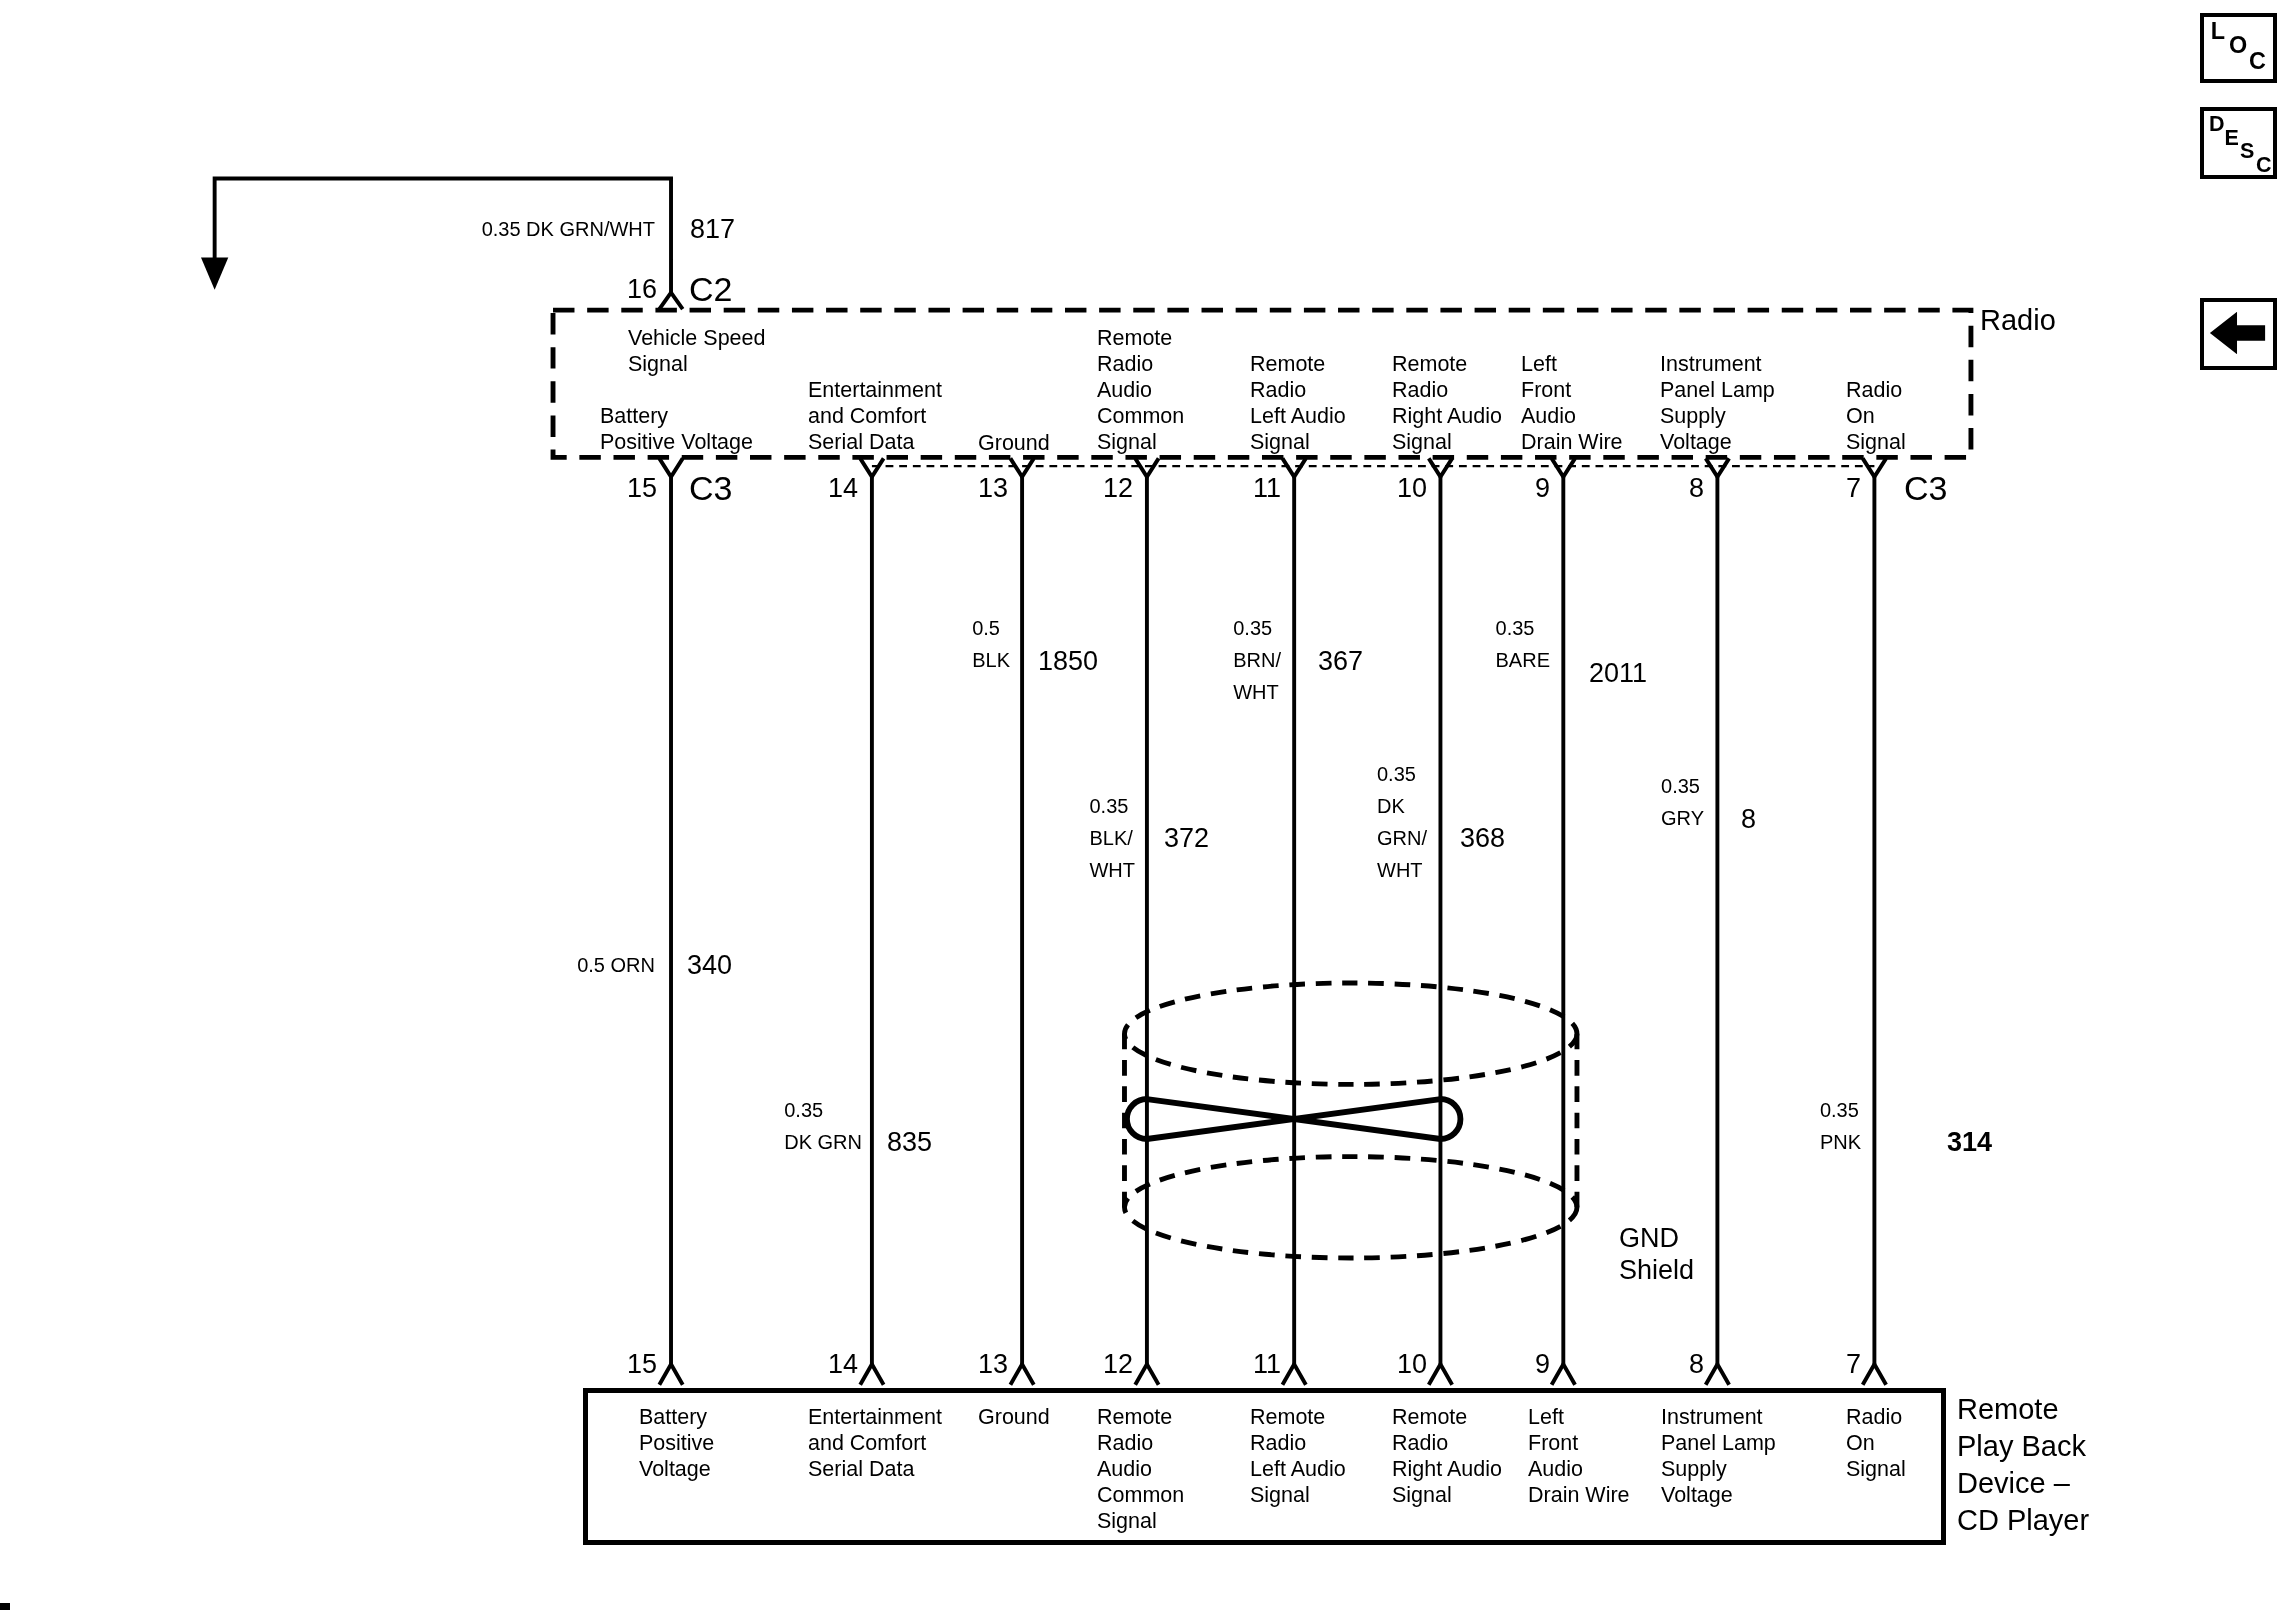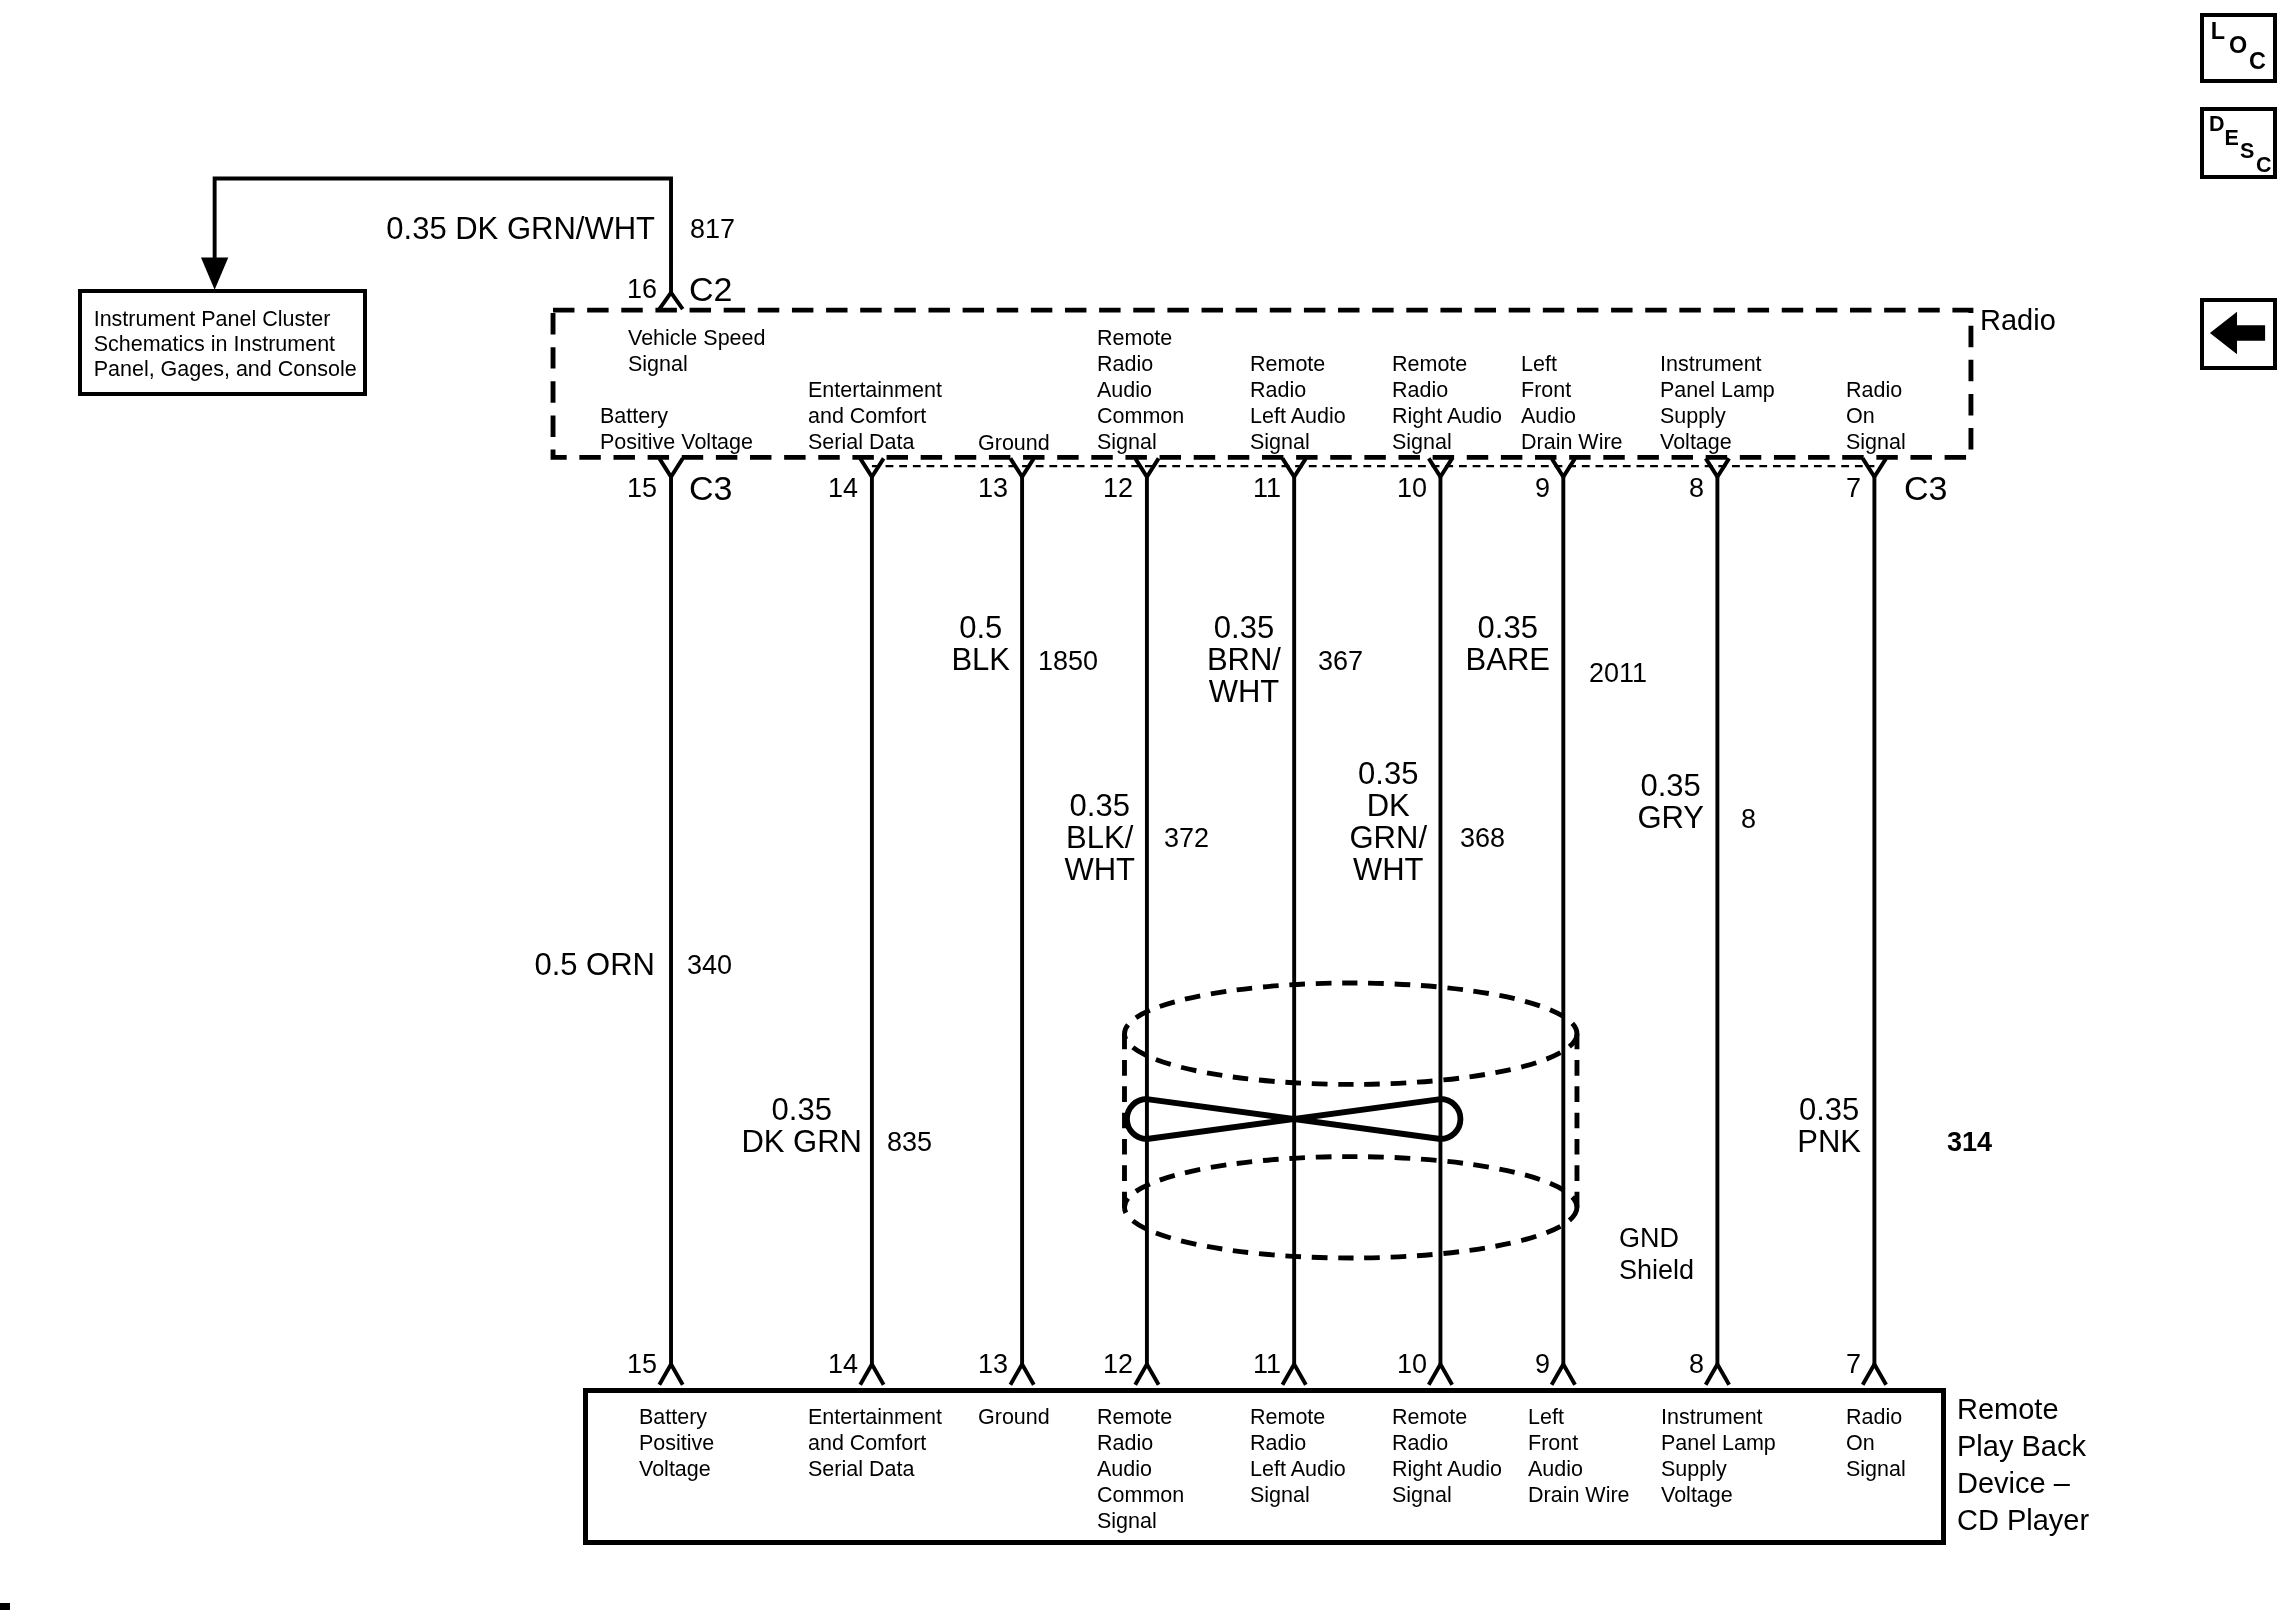--- a/index.html
+++ b/index.html
@@ -1,20 +1,20 @@
 <!DOCTYPE html>
 <html><head>
 <meta charset="utf-8">
 <style>
   html,body{margin:0;padding:0;background:#fff;}
   #stage{position:relative;width:2287px;height:1611px;background:#fff;overflow:hidden;
          font-family:"Liberation Sans",sans-serif;color:#000;}
   #stage *{box-sizing:border-box;}
   .abs{position:absolute;white-space:nowrap;}
-  .wire-label{font-size:31px;line-height:32px;text-align:center;}
+  .wire-label{font-size:20px;line-height:32px;text-align:left;}
   .circuit{font-size:27px;line-height:32px;text-align:left;}
   .pin-num{font-size:27px;line-height:29px;text-align:right;margin-left:36px;}
   .conn-lbl{font-size:34px;line-height:29px;text-align:left;}
   .fn{font-size:21.5px;line-height:26px;text-align:left;}
   .bigname{font-size:29px;line-height:37px;text-align:left;}
   .refbox{border:4.9px solid #000;padding:13.7px 9.8px 9.8px 11.7px;font-size:21.5px;line-height:25px;}
   .devbox{border:5.9px solid #000;}
   .ctrlbox{border:4.9px solid #000;background:#fff;}
   .ctrlbox span{position:absolute;font-size:23.4px;line-height:23.4px;font-weight:bold;}
   svg{position:absolute;left:0;top:0;}
@@ -81,25 +81,20 @@
       <path d="M 1176,1127 A 20.5 20.5 0 0 0 1176,1168"></path>
       <path d="M 1477,1127 A 20.5 20.5 0 0 1 1477,1168"></path>
     </g>
   </svg>
 
   <div class="abs wire-label" style="right:1632px;top:213px;">0.35 DK GRN/WHT</div>
   <div class="abs circuit" style="left:690px;top:213px;">817</div>
   <div class="abs pin-num" style="right:1630px;top:275px;">16</div>
   <div class="abs conn-lbl" style="left:689px;top:275px;">C2</div>
 
-  <div class="abs refbox" style="left:78px;top:289px;width:289px;height:107px;">
-    <div>Instrument Panel Cluster</div>
-    <div>Schematics in Instrument</div>
-    <div>Panel, Gages, and Console</div>
-  </div>
 
   <div class="abs bigname" style="left:1980px;top:302px;">Radio</div>
 
   <div class="abs fn" style="left:628px;top:325px;">
     <div>Vehicle Speed</div>
     <div>Signal</div>
   </div>
   <div class="abs fn" style="left:600px;top:403px;">
     <div>Battery</div>
     <div>Positive Voltage</div>

